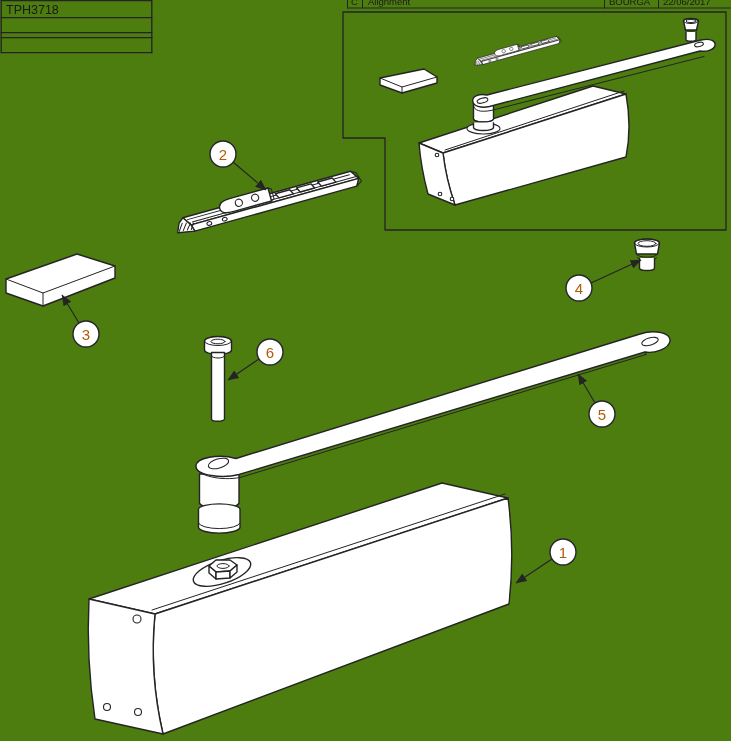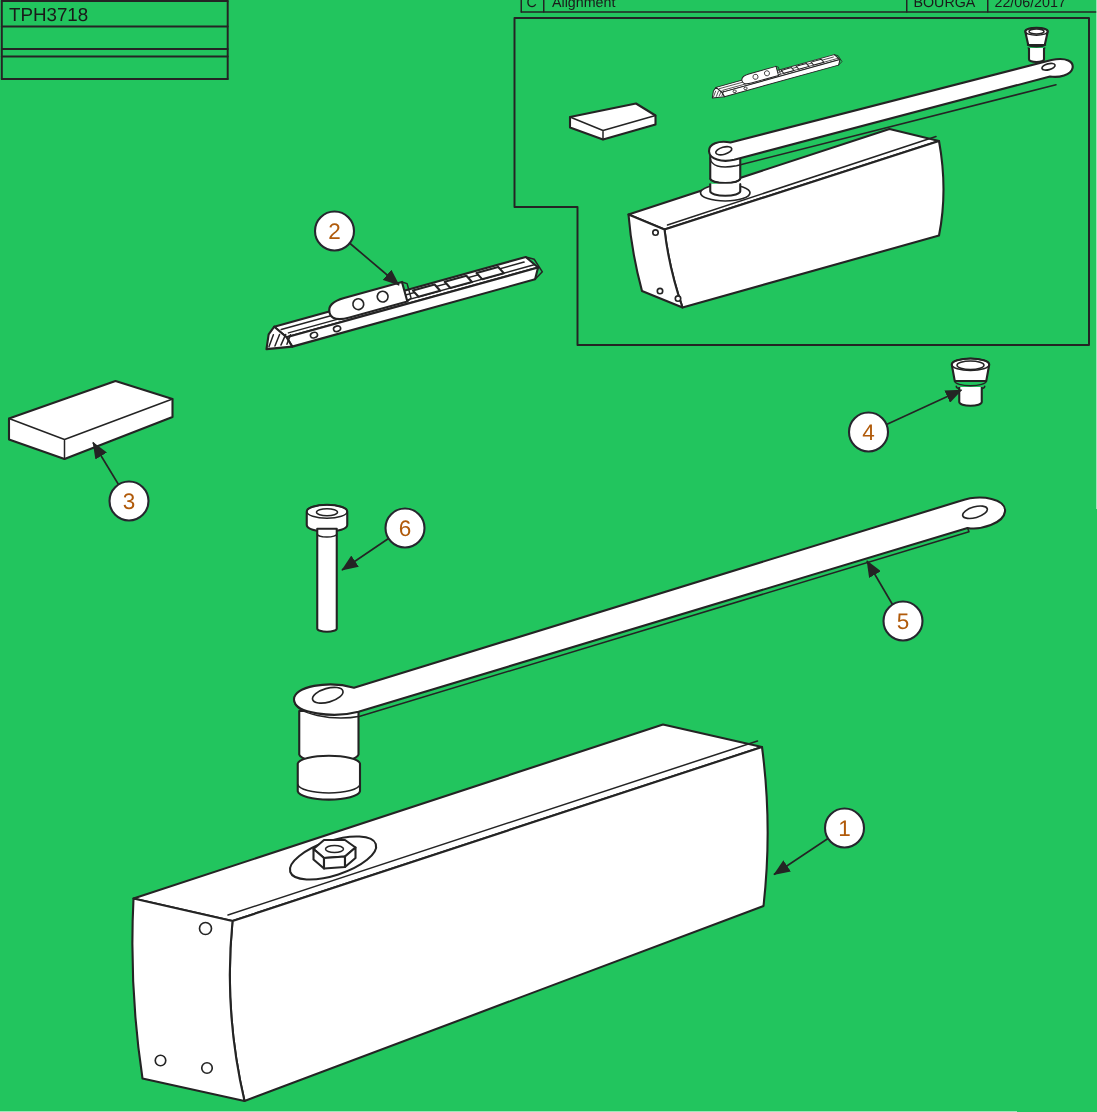--- a/index.html
+++ b/index.html
@@ -1,16 +1,16 @@
 <!DOCTYPE html>
 <html><head>
 <meta charset="utf-8">
 <style>
   html,body{margin:0;padding:0;background:#ffffff;}
-  #stage{position:relative;width:731px;height:741px;background:#22c55e;overflow:hidden;
+  #stage{position:relative;width:731px;height:741px;background:#4d7c0f;overflow:hidden;
          font-family:"Liberation Sans", sans-serif;}
   svg{display:block;}
   .ln{stroke:#242424;fill:none;stroke-width:1.3;stroke-linejoin:round;stroke-linecap:round;}
   .face{stroke:#242424;fill:#ffffff;stroke-width:1.4;stroke-linejoin:round;}
   .thin{stroke:#242424;fill:none;stroke-width:1;stroke-linejoin:round;stroke-linecap:round;}
   .hole{stroke:#242424;fill:#ffffff;stroke-width:1.1;}
   .leader{stroke:#242424;fill:none;stroke-width:1.1;}
   .balloon{stroke:#26262e;fill:#ffffff;stroke-width:1.4;}
   .callout-num{fill:#b05a0a;font-size:15px;font-family:"Liberation Sans",sans-serif;}
   .tb-text{fill:#1a1a1a;font-size:12.5px;font-family:"Liberation Sans",sans-serif;}

